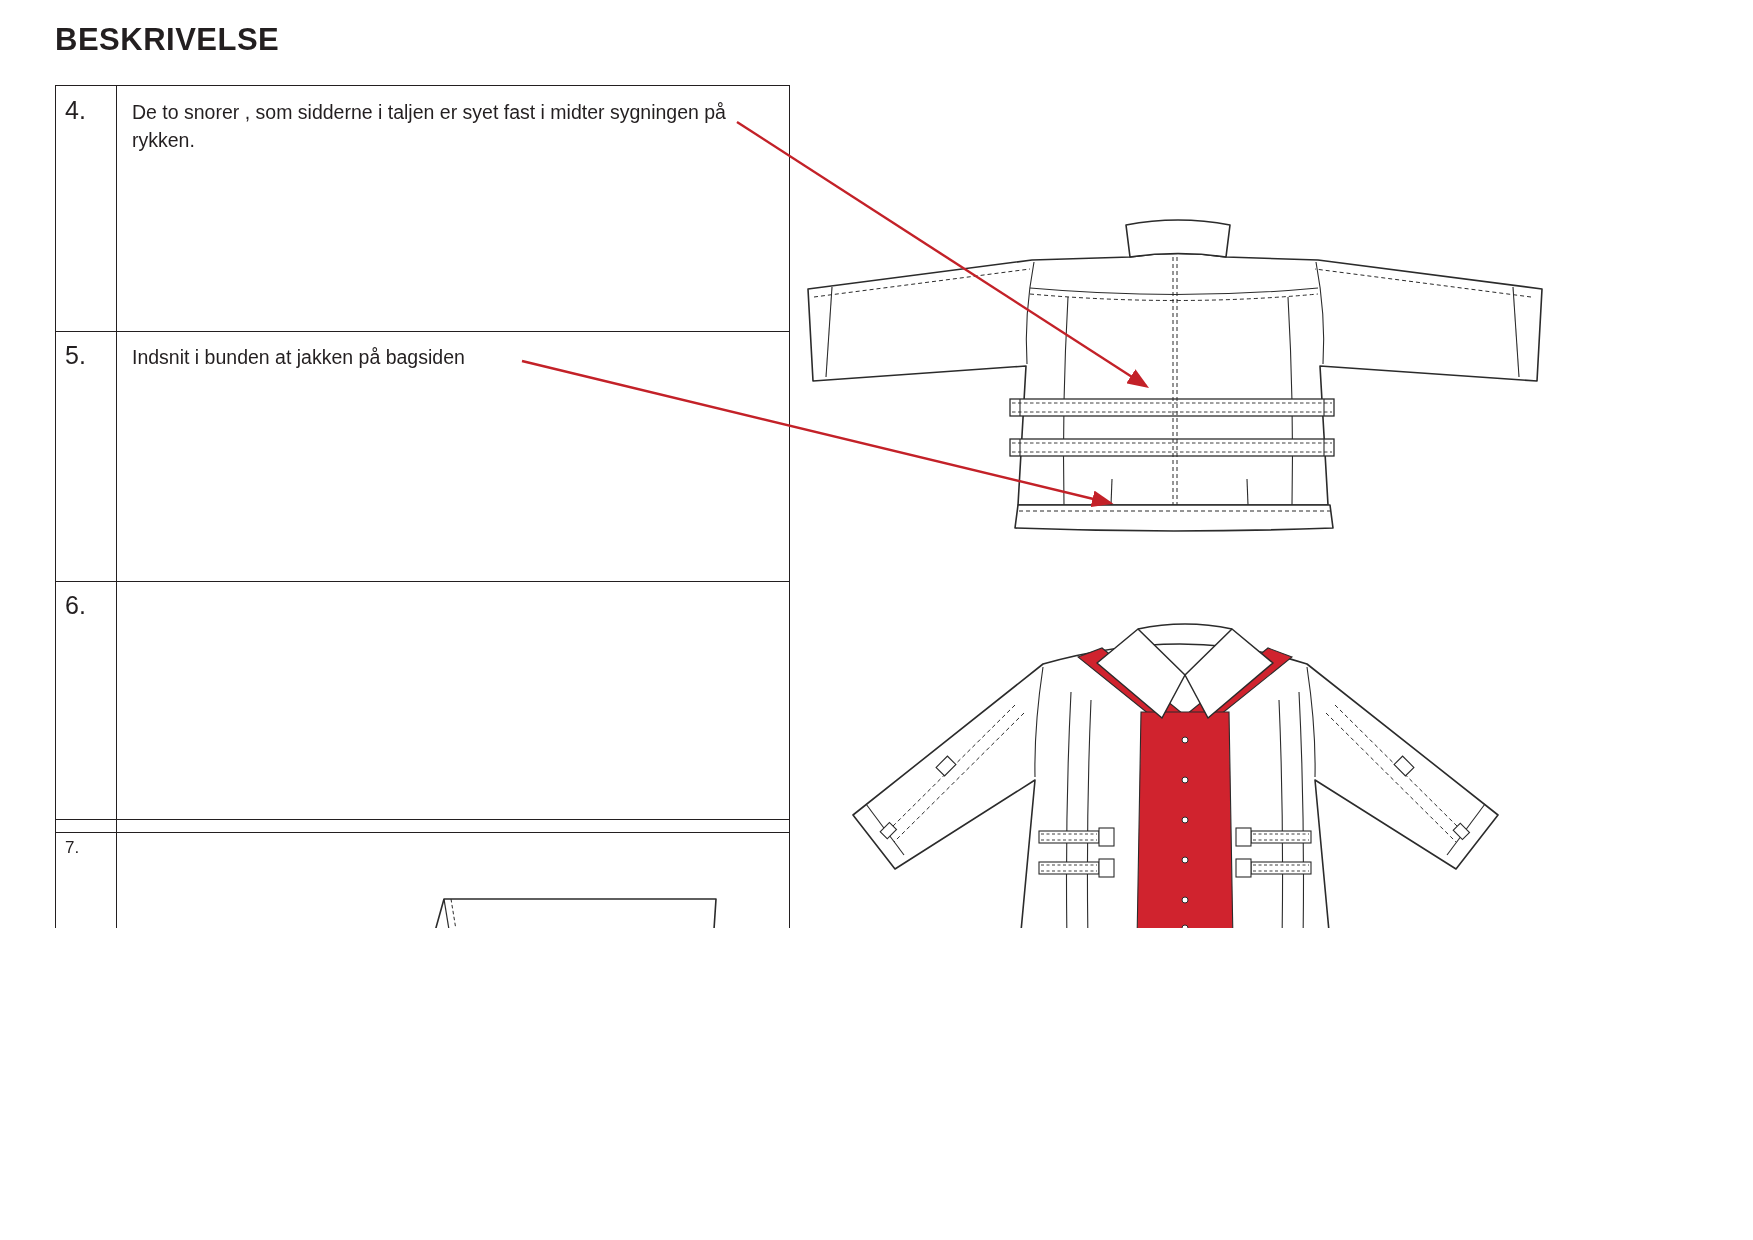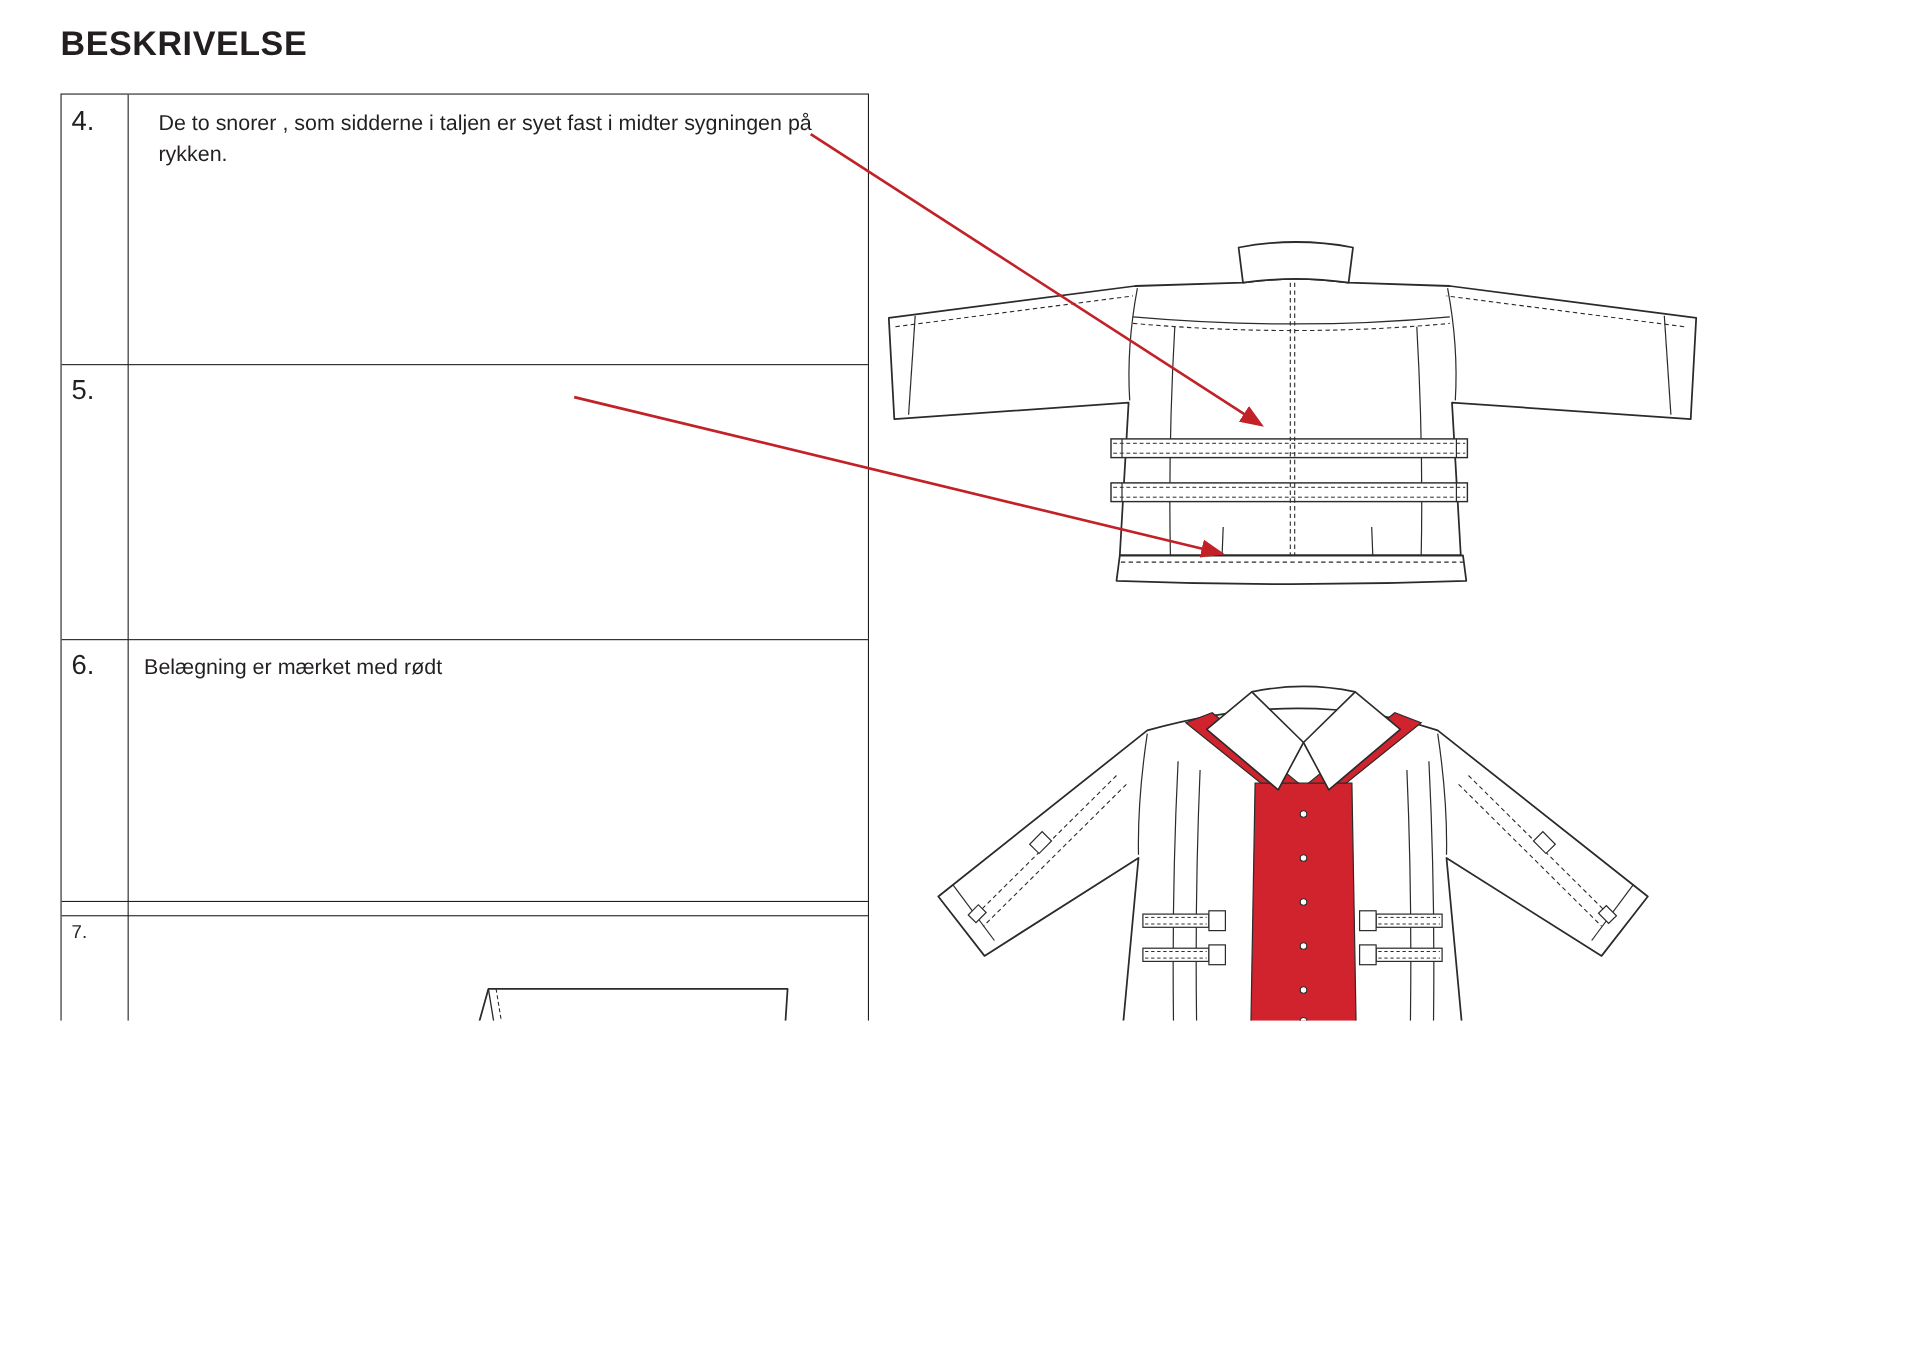--- a/index.html
+++ b/index.html
@@ -15,21 +15,21 @@
   }
   .spec-table {
     left:55px; top:85px; width:735px; height:990px;
     border:1.4px solid #231f20; box-sizing:border-box;
   }
   .vline { left:60px; top:0; width:0; height:100%; border-left:1.3px solid #231f20; }
   .hline { left:0; width:100%; height:0; border-top:1.3px solid #231f20; }
   .row { left:0; width:100%; }
   .row-number { left:9px; top:10px; font-size:25px; }
   .row-number.small { font-size:17px; top:6px; }
-  .row-text { left:88px; top:13px; width:640px; font-size:19.5px; line-height:1.42; }
+  .row-text { left:76px; top:13px; width:640px; font-size:19.5px; line-height:1.42; }
   .drawing svg { display:block; }
   .red-fill { fill:#d0232e; }
   .arrows { pointer-events:none; }
 </style>
 </head>
 <body>
 
 <div class="page">
 
   <h1 class="abs title">BESKRIVELSE</h1>
@@ -40,24 +40,24 @@
     <div class="abs hline" style="top:495px;"></div>
     <div class="abs hline" style="top:733px;"></div>
     <div class="abs hline" style="top:746px;"></div>
 
     <div class="abs row" style="top:0; height:245px;">
       <span class="abs row-number">4.</span>
       <div class="abs row-text">De to snorer , som sidderne i taljen er syet fast i midter sygningen på rykken.</div>
     </div>
     <div class="abs row" style="top:245px; height:250px;">
       <span class="abs row-number">5.</span>
+      <div class="abs row-text">Indsnit i bunden at jakken på bagsiden</div>
     </div>
     <div class="abs row" style="top:495px; height:238px;">
       <span class="abs row-number">6.</span>
-      <div class="abs row-text" style="left:75px;">Belægning er mærket med rødt</div>
     </div>
     <div class="abs row" style="top:746px; height:242px;">
       <span class="abs row-number small">7.</span>
     </div>
   </div>
 
   <div class="abs drawing" style="left:410px; top:893px;">
     <svg width="310" height="165" viewBox="0 0 310 165">
       <path fill="#ffffff" stroke="#2b2b2b" stroke-width="1.6" stroke-linejoin="round" d="M34,6 L306,6 L301,82 L297,142 Q155,150 4,146 L10,92 Z"></path>
       <g fill="none" stroke="#2b2b2b" stroke-width="1.2">

